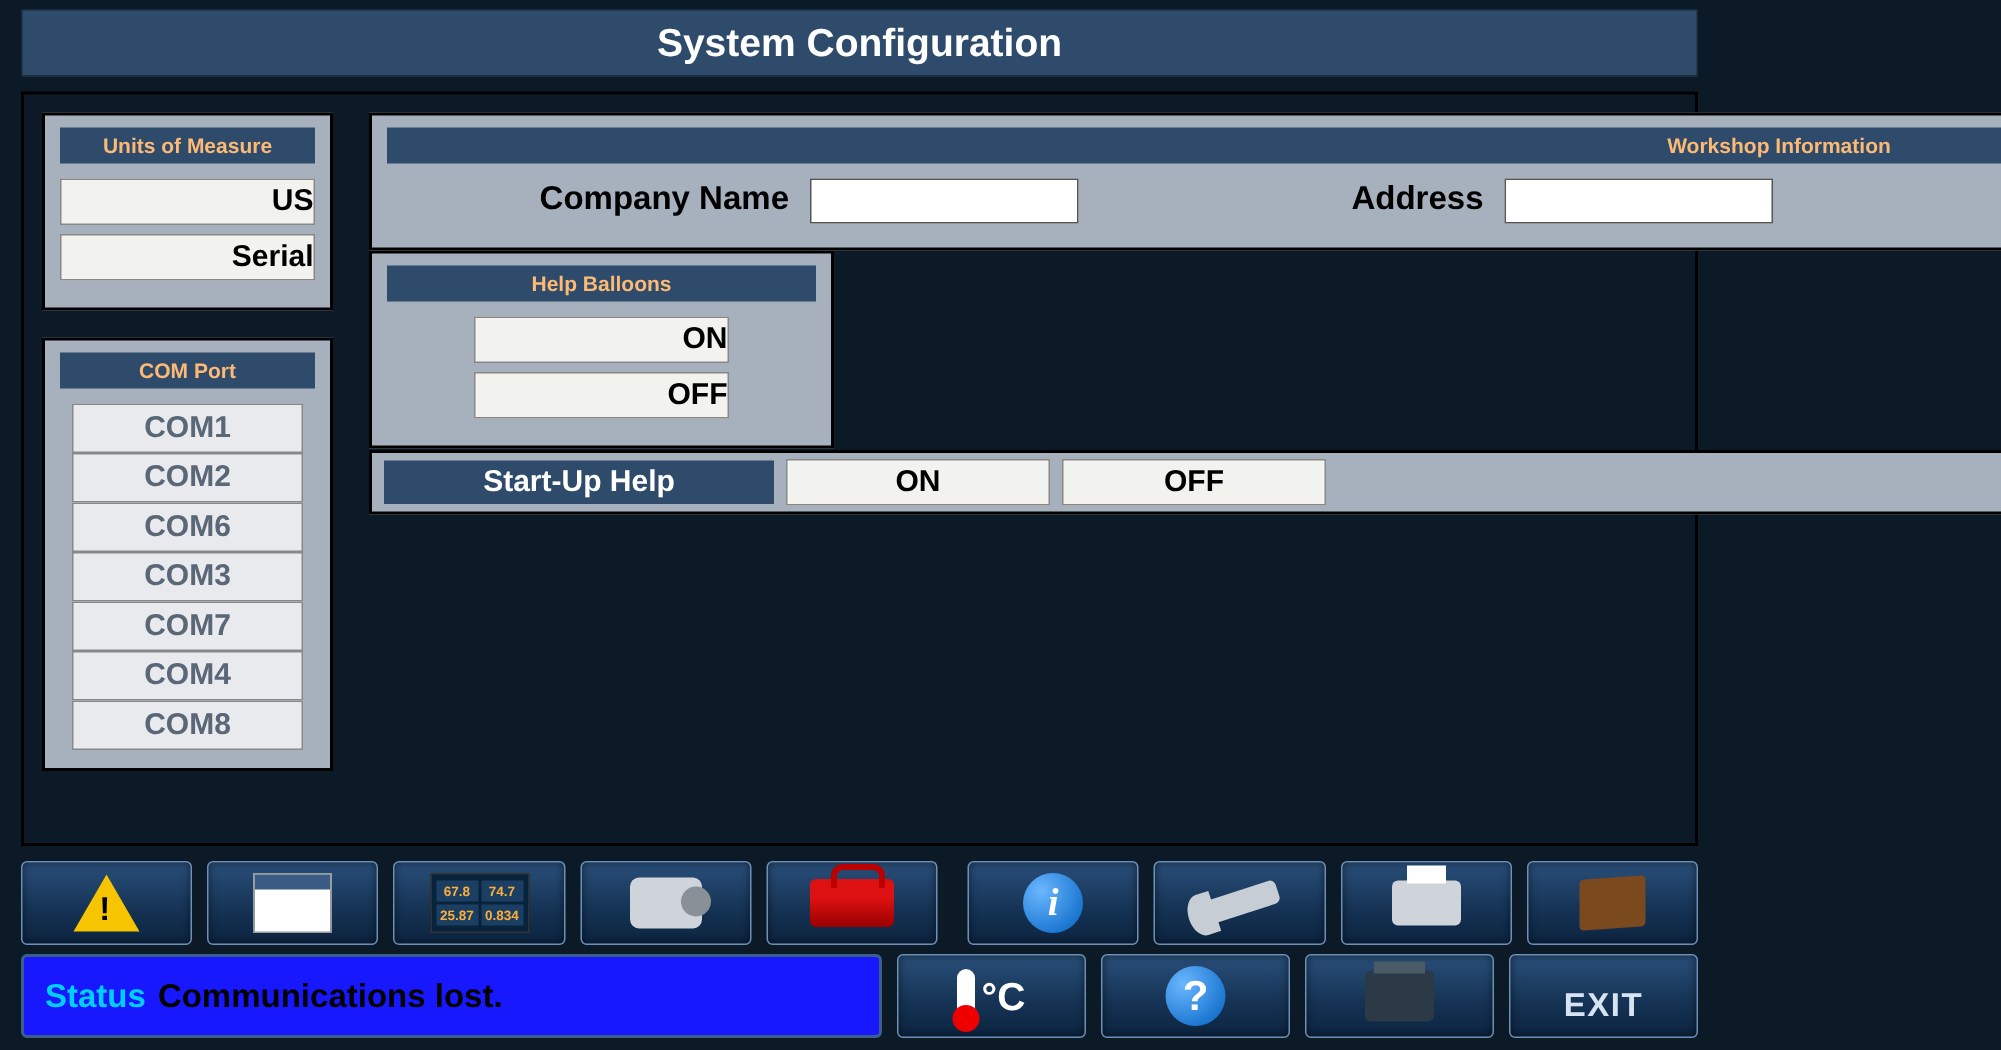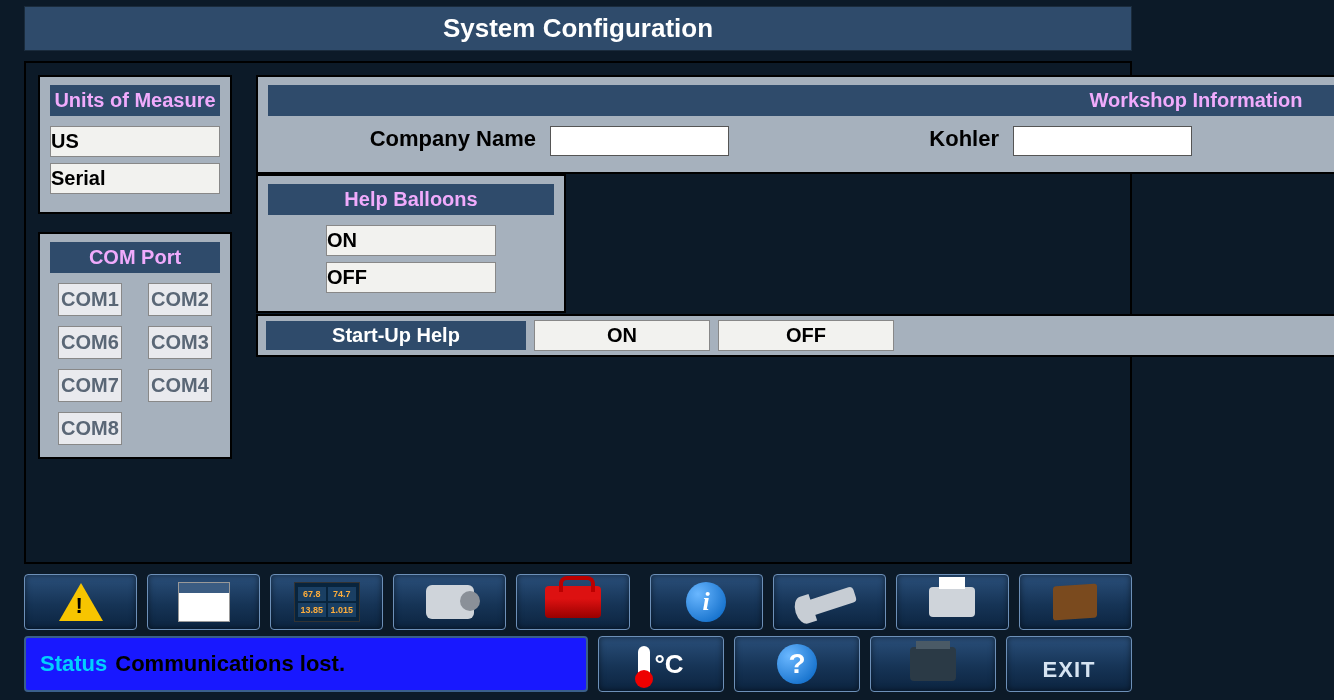--- a/index.html
+++ b/index.html
@@ -8,21 +8,21 @@
     font-family: Arial, Helvetica, sans-serif;
     width: 1334px;
     height: 700px;
     overflow: hidden;
     position: relative;
     color: #000;
   }
   .app {
     width: 1146px;
     height: 700px;
-    padding: 6px 14px 8px 24px;
+    padding: 6px 14px 8px 14px;
     display: flex;
     flex-direction: column;
   }
   .title-bar {
     background: #2f4b6b;
     color: #fff;
     font-size: 26px;
     font-weight: bold;
     text-align: center;
     padding: 6px 0;
@@ -41,42 +41,42 @@
   .col-right { flex:1; display: flex; flex-direction: column; }
   .panel {
     background: #a6b1bd;
     border: 2px solid #000;
     padding: 8px 10px 12px 10px;
     display: flex;
     flex-direction: column;
   }
   .panel-header {
     background: #2f4b6b;
-    color: #f0abfc;
-    font-weight: bold;
-    font-size: 20px;
+    color: #fdba74;
+    font-weight: bold;
+    font-size: 14px;
     text-align: center;
     padding: 4px 0;
     margin-bottom: 10px;
   }
   .opt-btn {
     background: #f2f2ef;
     border: 1px solid #888;
     font-size: 20px;
     font-weight: bold;
-    text-align: left;
+    text-align: right;
     padding: 3px 0;
     cursor: pointer;
     width: 170px;
     margin: 0 auto 6px auto;
   }
   .com-grid {
     display: grid;
-    grid-template-columns: 1fr 1fr;
-    gap: 10px 26px;
+    grid-template-columns: 1fr;
+    gap: 0 26px;
     padding: 0 8px;
   }
   .com-btn {
     background: #e9eaee;
     border: 1px solid #888;
     color: #5a6776;
     font-size: 20px;
     font-weight: bold;
     text-align: center;
     padding: 4px 0;
@@ -261,21 +261,21 @@
     <div class="col-right">
 
       <div class="panel">
         <div class="panel-header">Workshop Information</div>
         <div class="workshop-body">
           <div class="ws-row">
             <div class="ws-label">Company Name</div>
             <input class="ws-input" value="" style="">
           </div>
           <div class="ws-row">
-            <div class="ws-label">Kohler</div>
+            <div class="ws-label">Address</div>
             <input class="ws-input" value="" style="">
           </div>
           <div class="ws-row">
             <div class="ws-label"></div>
             <input class="ws-input" value="" style="">
           </div>
           <div class="ws-row">
             <div class="ws-label"></div>
             <input class="ws-input" value="" style="">
           </div>
@@ -312,22 +312,22 @@
       <div class="tb-btn ic">
           <div class="doc-ic"></div>
         </div>
       <div class="tb-btn ic">
         <div class="gauge-ic">
           <div class="gauge-row">
               <div class="gauge-cell">67.8</div>
               <div class="gauge-cell">74.7</div>
             </div>
           <div class="gauge-row">
-              <div class="gauge-cell">13.85</div>
-              <div class="gauge-cell">1.015</div>
+              <div class="gauge-cell">25.87</div>
+              <div class="gauge-cell">0.834</div>
             </div>
         </div>
       </div>
       <div class="tb-btn ic">
           <div class="cam-ic"></div>
         </div>
       <div class="tb-btn ic">
           <div class="toolbox-ic"></div>
         </div>
       <div style="flex:1"></div>

